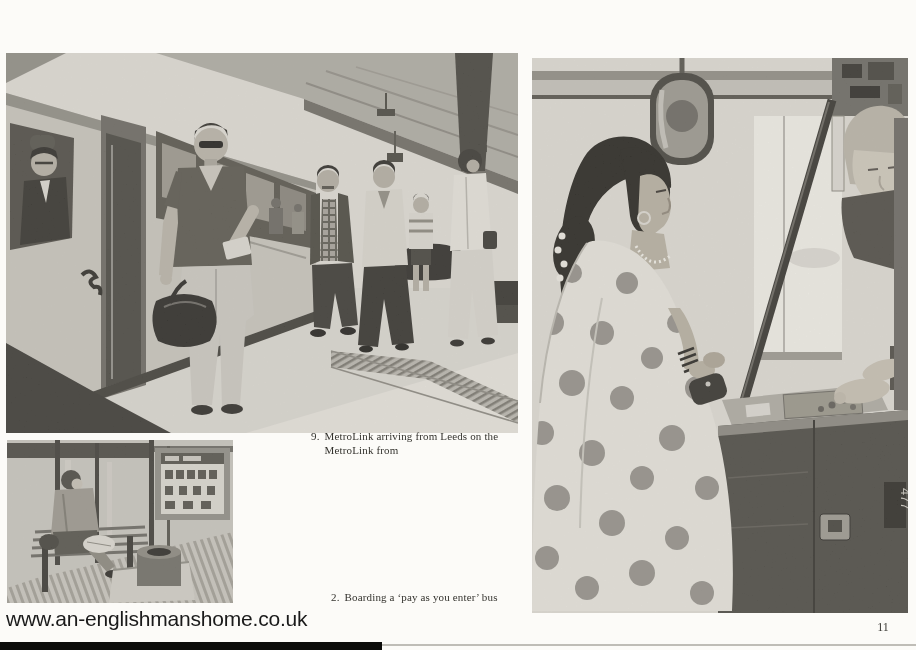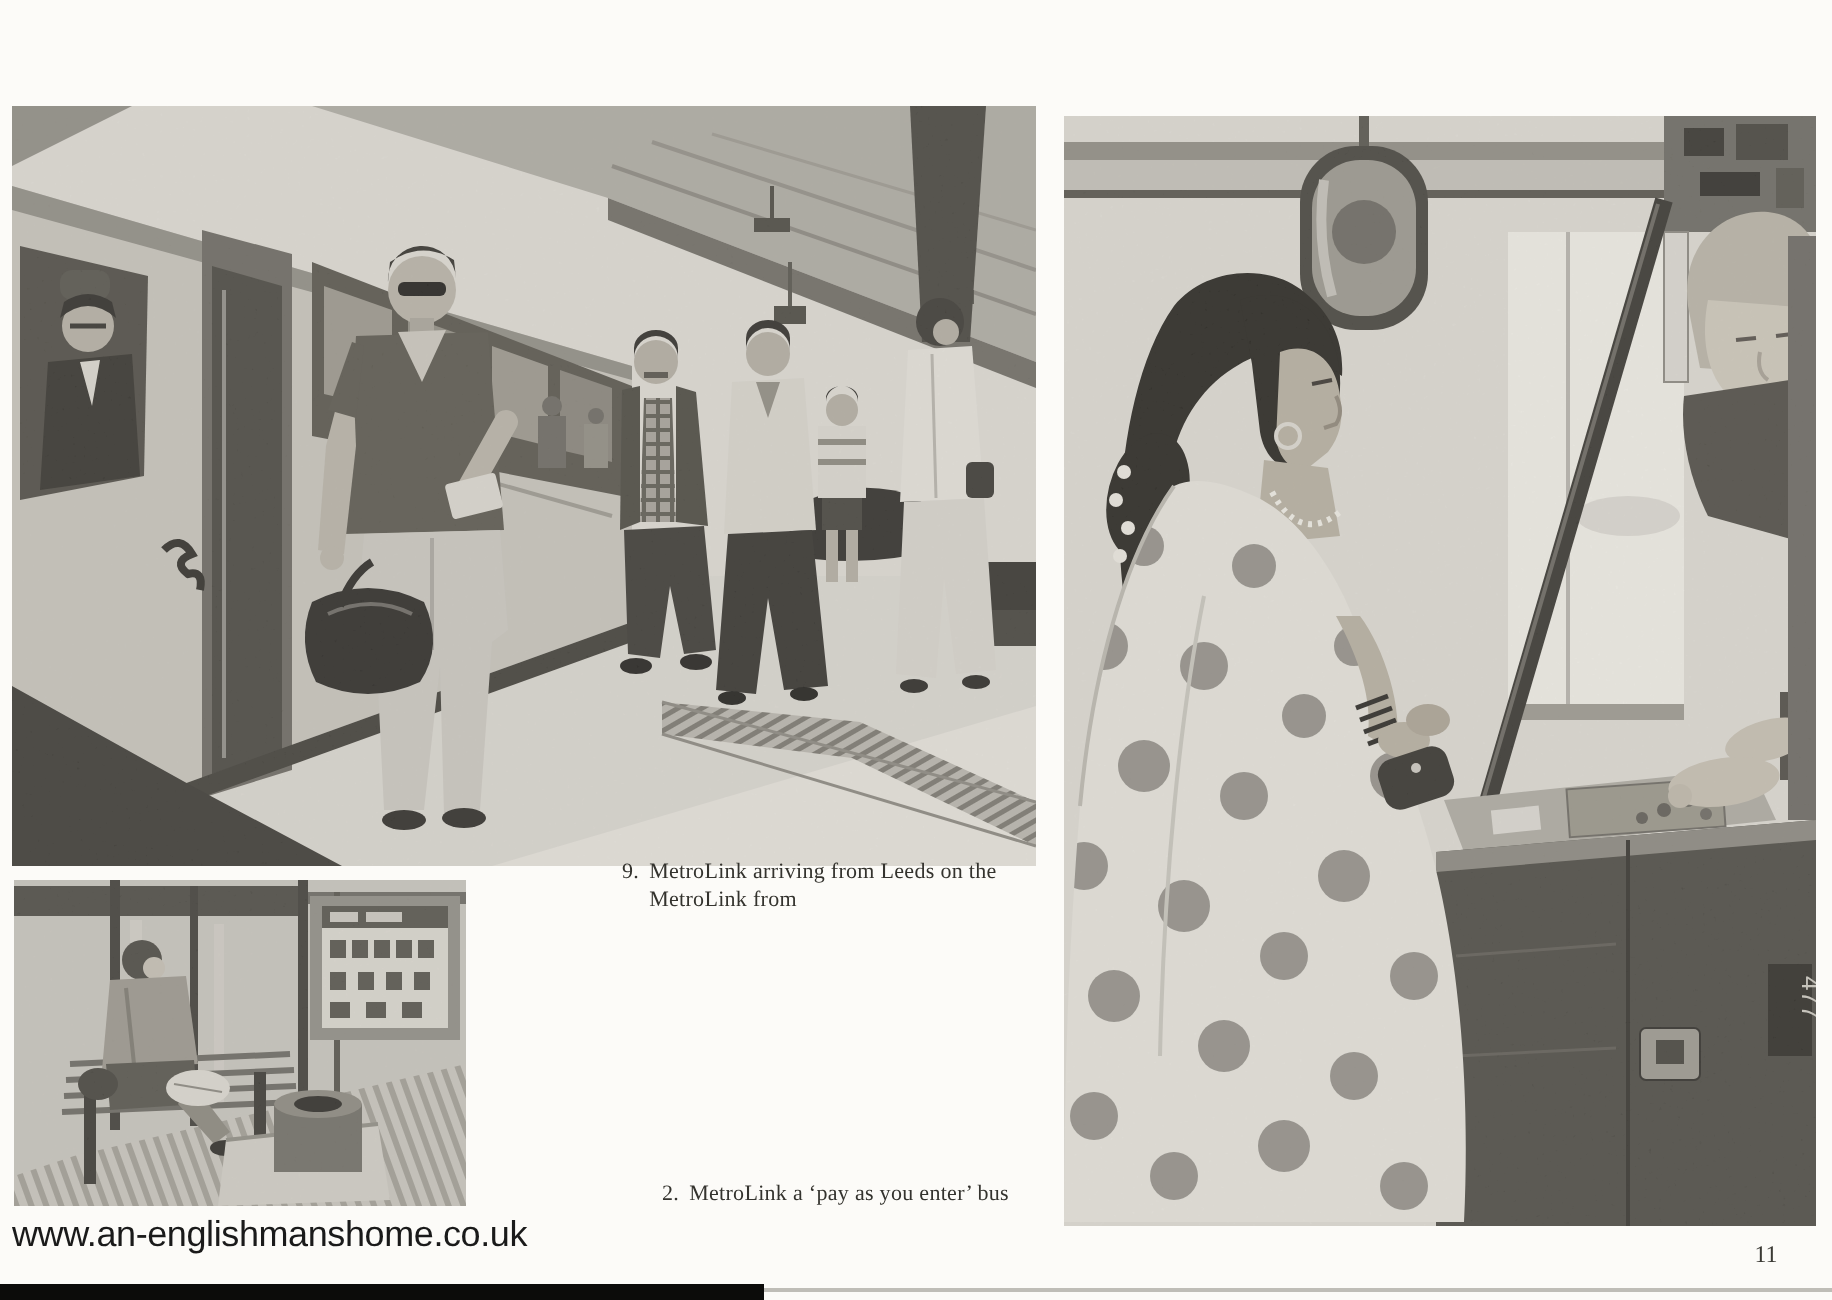--- a/index.html
+++ b/index.html
@@ -4,21 +4,21 @@
 <style>
   html,body{margin:0;padding:0;background:#e8e8e6;}
   .page{position:relative;width:916px;height:650px;background:#fcfbf8;overflow:hidden;
         font-family:"Liberation Serif", serif;}
   figure.photo{position:absolute;margin:0;padding:0;}
   figure.photo svg{display:block;}
   .caption{position:absolute;font-size:11px;line-height:13.5px;color:#34332e;
            letter-spacing:.15px;display:flex;gap:5px;}
   .caption .num{white-space:nowrap;}
   .watermark{position:absolute;left:6px;top:607px;font-family:"Liberation Sans",sans-serif;
-             font-size:18px;color:#1a1a1a;letter-spacing:-.2px;}
+             font-size:21px;color:#1a1a1a;letter-spacing:-.2px;}
   .page-number{position:absolute;left:866px;top:620px;width:34px;text-align:center;
                font-size:12px;color:#3b3a35;}
   .bottom-bar{position:absolute;left:0;top:642px;width:382px;height:8px;background:#0c0c0a;}
   .bottom-line{position:absolute;left:382px;top:644px;width:534px;height:2px;background:#bfbdb7;}
   .defs-svg{position:absolute;width:0;height:0;}
 </style>
 </head>
 <body>
 
 <div class="page">
@@ -396,21 +396,21 @@
   </figure>
 
   <div class="caption" style="left:311px;top:430px;">
     <span class="num">9.</span>
     <span class="cap-text"><span>MetroLink arriving from Leeds on the</span><br><span>MetroLink from</span></span>
   </div>
 
 
   <div class="caption" style="left:331px;top:591px;">
     <span class="num">2.</span>
-    <span class="cap-text">MetroLink a ‘pay as you enter’ bus</span>
+    <span class="cap-text">Boarding a ‘pay as you enter’ bus</span>
   </div>
 
   <div class="watermark">www.an-englishmanshome.co.uk</div>
   <div class="page-number">11</div>
   <div class="bottom-bar"></div>
   <div class="bottom-line"></div>
 
 </div>
 
 </body></html>

